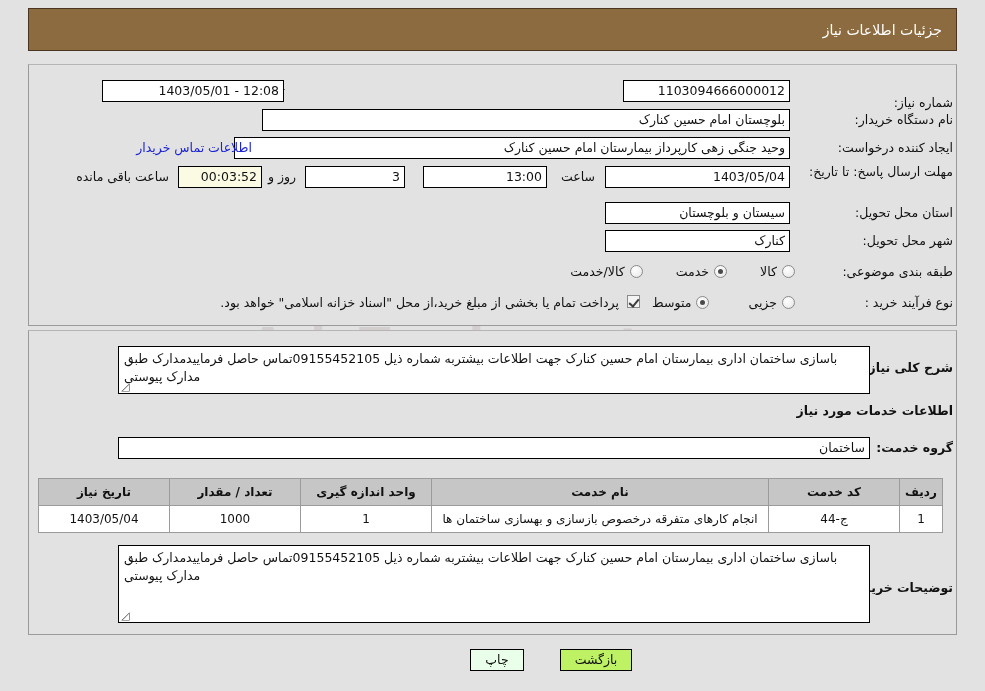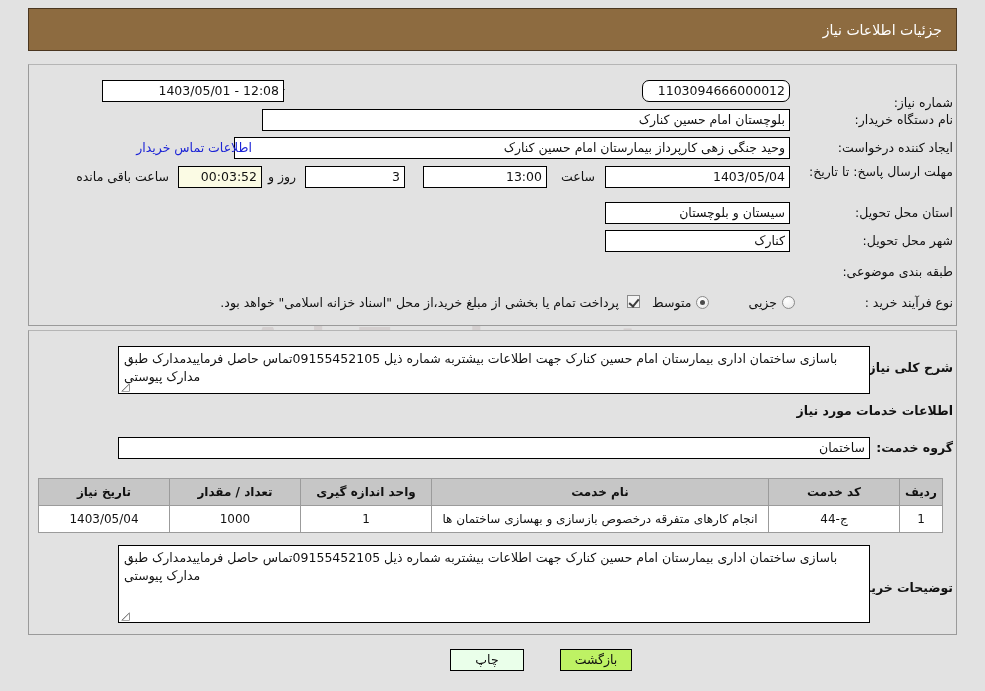--- a/index.html
+++ b/index.html
@@ -294,21 +294,21 @@
     <div class="wm-top">AriaTender.net</div>
   </div>
 
   <div class="header-bar">
     <div class="header-title">جزئیات اطلاعات نیاز</div>
   </div>
 
   <div class="panel panel-top"></div>
 
   <div class="lbl-r" style="right:32px; top:83px; z-index:20;margin-top:12px;">شماره نیاز:</div>
-  <div class="fld ctr ltr" style="position:absolute; right:195px; top:80px; width:148px; z-index:20;border-radius:7px;">1103094666000012</div>
+  <div class="fld ctr ltr" style="position:absolute; right:195px; top:80px; width:167px; z-index:20;">1103094666000012</div>
   <div class="lbl-r" style="right:700px; top:83px; z-index:20;">تاریخ و ساعت اعلان عمومی:</div>
   <div class="fld ctr ltr" style="position:absolute; right:701px; top:80px; width:182px; z-index:20;">1403/05/01 - 12:08</div>
 
   <div class="lbl-r" style="right:32px; top:112px; z-index:20;">نام دستگاه خریدار:</div>
   <div class="fld" style="position:absolute; right:195px; top:109px; width:528px; z-index:20;">بلوچستان امام حسین کنارک</div>
 
   <div class="lbl-r" style="right:32px; top:140px; z-index:20;">ایجاد کننده درخواست:</div>
   <div class="fld" style="position:absolute; right:195px; top:137px; width:556px; z-index:20;">وحید  جنگی زهی کارپرداز بیمارستان امام حسین کنارک</div>
   <a class="link" style="position:absolute; right:733px; top:140px; z-index:20;">اطلاعات تماس خریدار</a>
 
@@ -321,20 +321,25 @@
   <div class="fld ctr ltr yellow" style="position:absolute; right:723px; top:166px; width:84px; z-index:20;">00:03:52</div>
   <div class="lbl" style="position:absolute; right:816px; top:169px; z-index:20;">ساعت باقی مانده</div>
 
   <div class="lbl-r" style="right:32px; top:205px; z-index:20;">استان محل تحویل:</div>
   <div class="fld" style="position:absolute; right:195px; top:202px; width:185px; z-index:20;">سیستان و بلوچستان</div>
 
   <div class="lbl-r" style="right:32px; top:233px; z-index:20;">شهر محل تحویل:</div>
   <div class="fld" style="position:absolute; right:195px; top:230px; width:185px; z-index:20;">کنارک</div>
 
   <div class="lbl-r" style="right:32px; top:264px; z-index:20;">طبقه بندی موضوعی:</div>
+  <div style="position:absolute; right:190px; top:261px; z-index:20; white-space:nowrap;">
+    <span class="radio"></span><span class="radio-label">کالا</span>
+    <span class="radio on" style="margin-right:22px;"></span><span class="radio-label">خدمت</span>
+    <span class="radio" style="margin-right:22px;"></span><span class="radio-label">کالا/خدمت</span>
+  </div>
 
   <div class="lbl-r" style="right:32px; top:295px; z-index:20;">نوع فرآیند خرید :</div>
   <div style="position:absolute; right:190px; top:292px; z-index:20; white-space:nowrap;">
     <span class="radio"></span><span class="radio-label">جزیی</span>
     <span class="radio on" style="margin-right:28px;"></span><span class="radio-label">متوسط</span>
   </div>
   <span class="chk on" style="position:absolute; right:345px; top:295px; z-index:20;"></span>
   <div class="lbl" style="position:absolute; right:366px; top:295px; z-index:20;">پرداخت تمام یا بخشی از مبلغ خرید،از محل "اسناد خزانه اسلامی" خواهد بود.</div>
 
   <div class="panel panel-bottom"></div>
@@ -372,16 +377,16 @@
       </tr>
     </tbody>
   </table>
 
   <div class="lbl-r bold-lbl" style="right:32px; top:580px; z-index:20;">توضیحات خریدار:</div>
   <div class="ta" style="position:absolute; right:115px; top:545px; width:752px; height:78px; z-index:20;">
     <span>باسازی ساختمان اداری بیمارستان امام حسین کنارک جهت اطلاعات بیشتربه شماره ذیل 09155452105تماس حاصل فرماییدمدارک طبق مدارک پیوستی</span>
     <span class="grip">◿</span>
   </div>
 
-  <div class="btn btn-print" style="right:461px; top:649px; width:74px; z-index:20;">چاپ</div>
+  <div class="btn btn-print" style="right:461px; top:649px; width:54px; z-index:20;">چاپ</div>
   <div class="btn btn-back" style="right:353px; top:649px; width:72px; z-index:20;">بازگشت</div>
 
 </div>
 
 </body></html>

